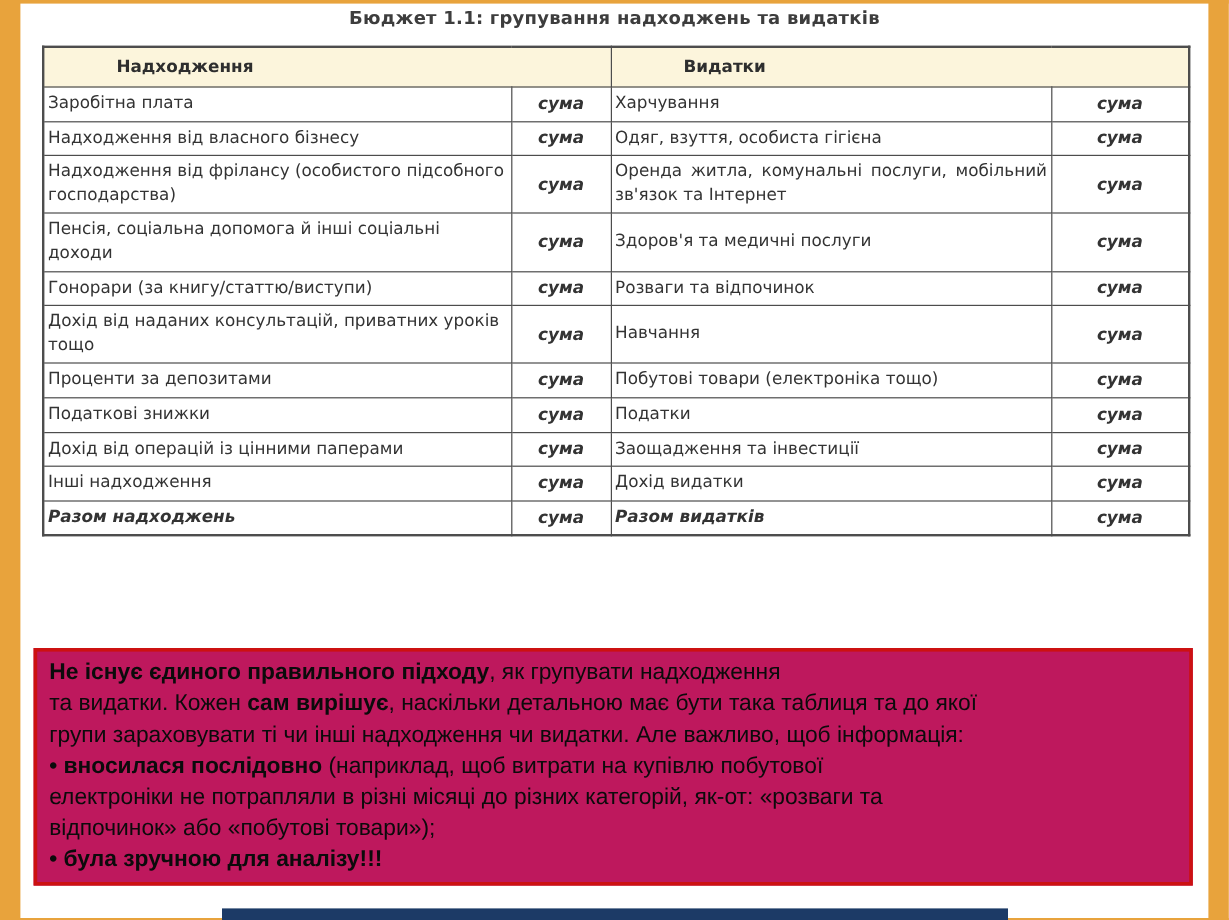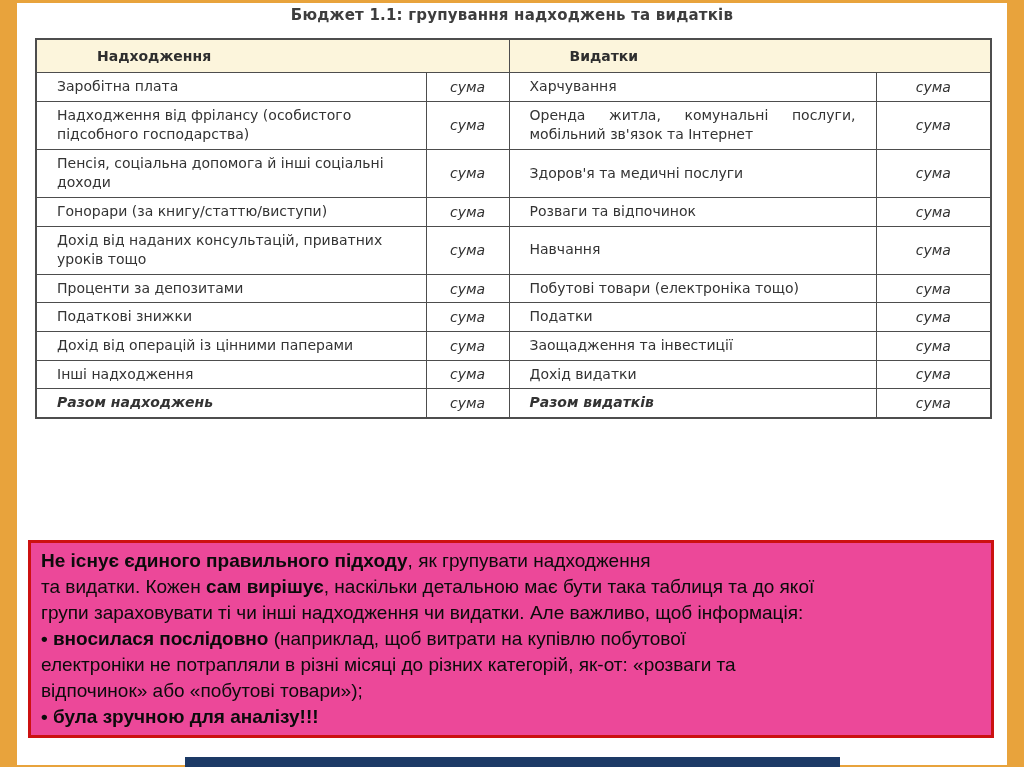--- a/index.html
+++ b/index.html
@@ -27,30 +27,31 @@
     position: absolute; left: 35px; top: 38px; width: 955px;
     border-collapse: collapse; table-layout: fixed;
     color: #333; border: 2px solid #4d4d4d;
   }
   table.budget th, table.budget td { border: 1px solid #4d4d4d; vertical-align: middle; }
   th.group {
     background: #FCF5DC; text-align: left;
     padding: 8px 8px 8px 60px; font-size: 14px; color: #2e2e2e;
     border-bottom: 2px solid #4d4d4d;
   }
-  td.label { font-size: 14px; padding: 4px 20px; line-height: 1.4; }
+  td.label { font-size: 14px; padding: 4px 3px; line-height: 1.4; }
   td.expense { text-align: justify; margin-left: 27px; }
   td.sum {
     font-size: 14px; font-style: italic; text-align: center;
     padding: 4px 6px;
+    font-weight: bold;
   }
   tr.total td.label { font-weight: bold; font-style: italic; }
   .note {
     position: absolute; left: 28px; top: 540px; width: 966px;
-    border: 3px solid #CC1111; background: #ec4899;
+    border: 3px solid #CC1111; background: #be185d;
     padding: 5px 10px;
     font-family: "Liberation Sans", sans-serif;
     font-size: 19px; line-height: 26px; color: #0b0b0b;
   }
 </style>
 </head>
 <body>
 
 <div class="gold gold-top"></div>
 <div class="gold gold-bottom"></div>
@@ -70,20 +71,26 @@
     <tr>
       <th class="group" colspan="2">Надходження</th>
       <th class="group" colspan="2">Видатки</th>
     </tr>
   </thead>
   <tbody>
       <tr>
         <td class="label income">Заробітна плата</td>
         <td class="sum">сума</td>
         <td class="label expense">Харчування</td>
+        <td class="sum">сума</td>
+      </tr>
+      <tr>
+        <td class="label income">Надходження від власного бізнесу</td>
+        <td class="sum">сума</td>
+        <td class="label expense">Одяг, взуття, особиста гігієна</td>
         <td class="sum">сума</td>
       </tr>
       <tr>
         <td class="label income">Надходження від фрілансу (особистого підсобного господарства)</td>
         <td class="sum">сума</td>
         <td class="label expense">Оренда житла, комунальні послуги, мобільний зв'язок та Інтернет</td>
         <td class="sum">сума</td>
       </tr>
       <tr>
         <td class="label income">Пенсія, соціальна допомога й інші соціальні доходи</td>

